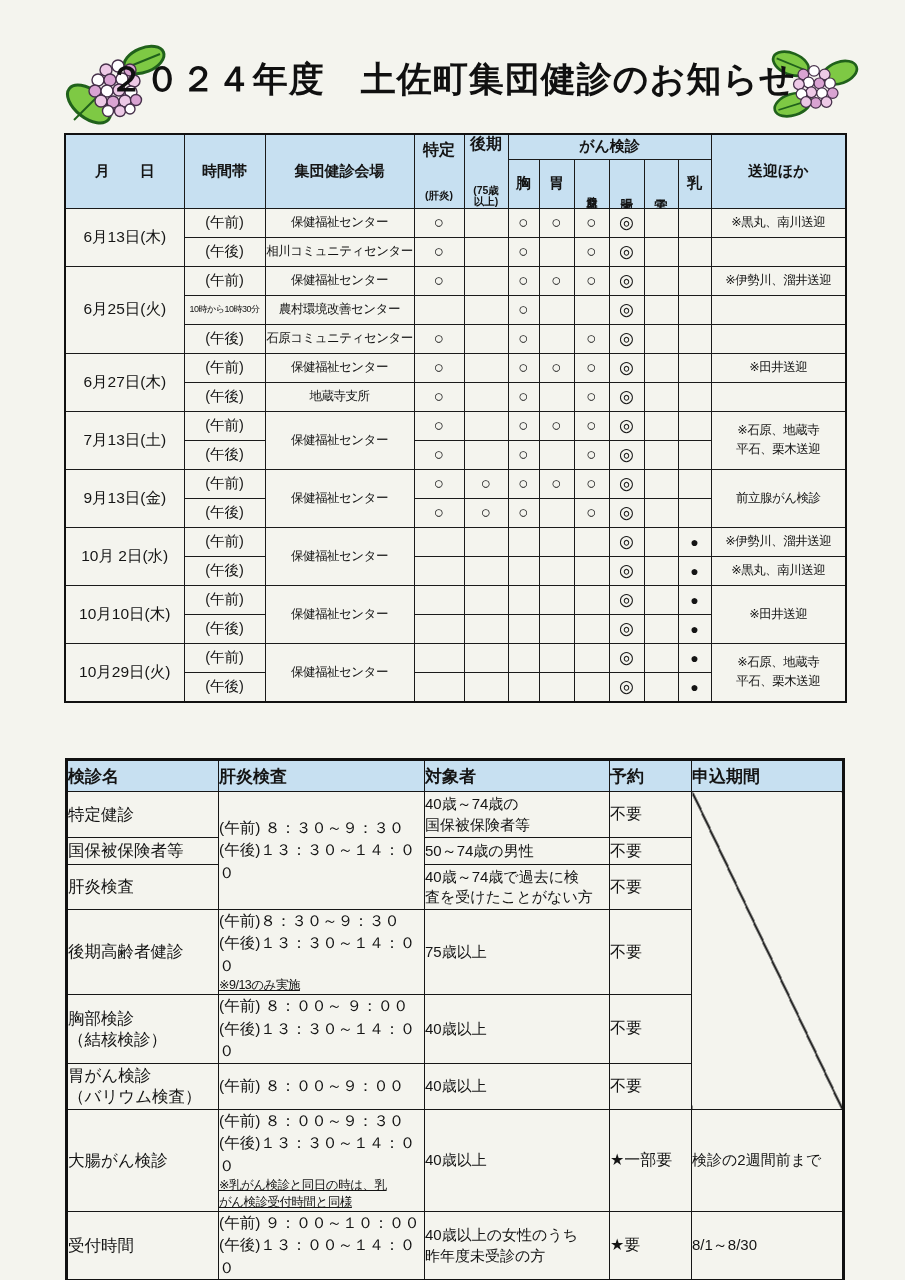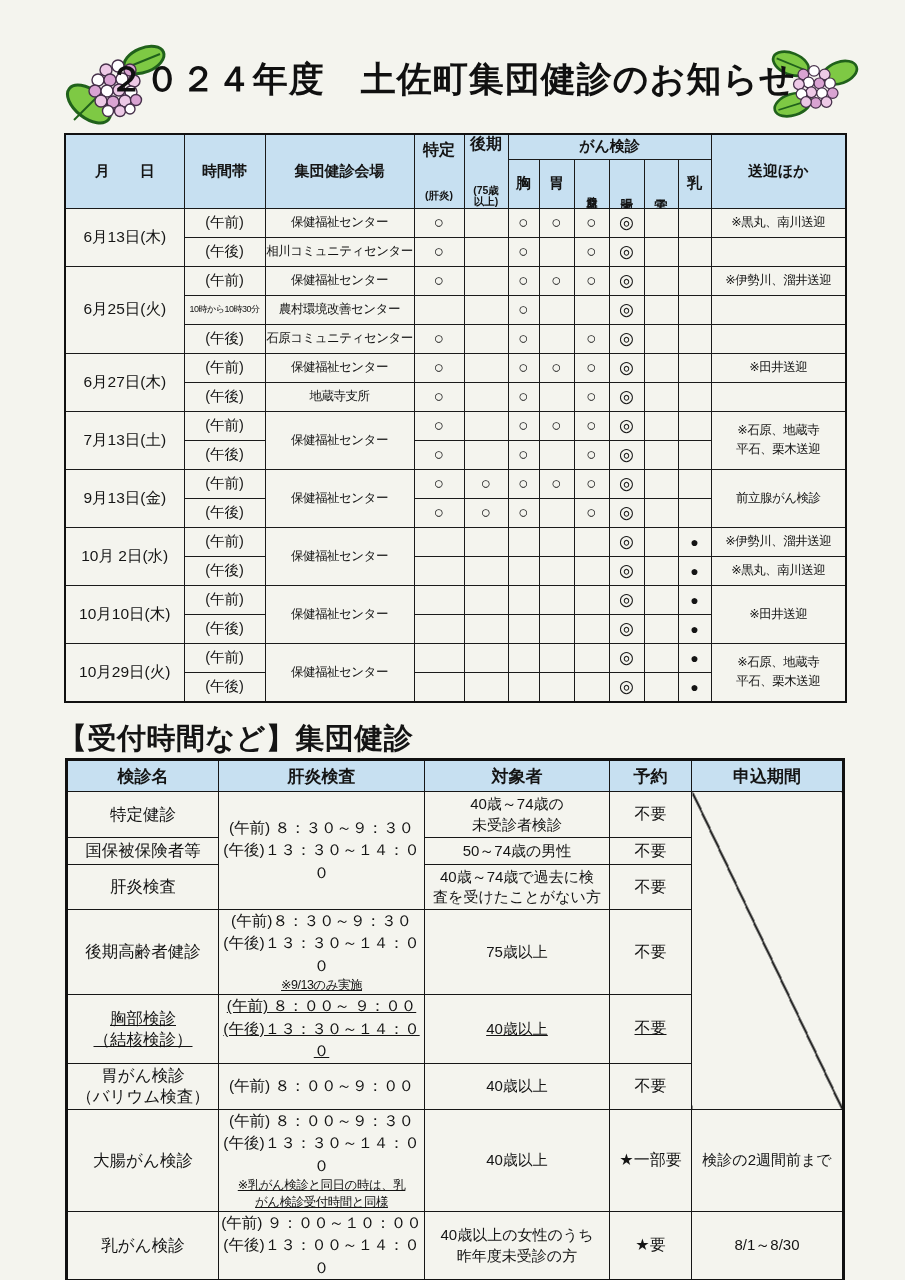--- a/index.html
+++ b/index.html
@@ -61,21 +61,21 @@
   .sec-title{
     position:absolute;left:58px;top:719px;
     font-size:29px;font-weight:900;letter-spacing:0.5px;
   }
   .recep{
     position:absolute;left:65px;top:758px;width:777px;
     border:3px solid #111;
   }
   .recep th,.recep td{
     border:1.8px solid #161616;
-    text-align:center;vertical-align:middle;
+    text-align:left;vertical-align:middle;
     padding:0;overflow:hidden;
   }
   .recep thead th{background:#c7e0f1;font-weight:700;font-size:17px;height:30px;}
   .r-name{font-size:16.5px;white-space:pre-line;line-height:1.3;font-weight:500;margin-top:48px;}
   .r-time{text-align:left;padding-left:6px;margin-left:48px;}
   .t-main{font-size:15.5px;white-space:pre-line;line-height:1.45;}
   .t-note{font-size:12.5px;text-decoration:underline;white-space:pre-line;line-height:1.35;letter-spacing:-0.5px;}
   .r-target{font-size:15px;white-space:pre-line;line-height:1.35;}
   .r-reserve{font-size:16px;}
   .r-period{font-size:15px;}
@@ -407,21 +407,20 @@
           <td class="mark"></td>
           <td class="mark"></td>
           <td class="mark">◎</td>
           <td class="mark"></td>
           <td class="mark dot">●</td>
         </tr>
       </tbody>
   </table>
 
 
-  <div class="sec-title">【受付時間など】集団健診</div>
 
   <table class="recep">
     <colgroup>
       <col style="width:152px">
         <col style="width:206px">
         <col style="width:185px">
       <col style="width:82px">
         <col style="width:152px">
     </colgroup>
     <thead>
@@ -434,21 +433,21 @@
       </tr>
     </thead>
     <tbody id="recep-body">
         <tr style="height: 46px;">
           <td class="r-name">特定健診</td>
           <td rowspan="3" class="r-time">
             <div class="t-main">(午前) ８：３０～９：３０
 (午後)１３：３０～１４：００</div>
           </td>
           <td class="r-target">40歳～74歳の
-未受診者検診</td>
+国保被保険者等</td>
           <td class="r-reserve">不要</td>
           <td rowspan="6" class="r-period diag"></td>
         </tr>
         <tr style="height: 27px;">
           <td class="r-name">国保被保険者等</td>
           <td class="r-target">50～74歳の男性</td>
           <td class="r-reserve">不要</td>
         </tr>
         <tr style="height: 45px;">
           <td class="r-name">肝炎検査</td>
@@ -459,21 +458,21 @@
         <tr style="height: 63px;">
           <td class="r-name">後期高齢者健診</td>
           <td class="r-time">
             <div class="t-main">(午前)８：３０～９：３０
 (午後)１３：３０～１４：００</div>
             <div class="t-note">※9/13のみ実施</div>
           </td>
           <td class="r-target">75歳以上</td>
           <td class="r-reserve">不要</td>
         </tr>
-        <tr style="height: 46px; text-decoration: underline;">
+        <tr style="height: 46px;">
           <td class="r-name">胸部検診
 （結核検診）</td>
           <td class="r-time">
             <div class="t-main">(午前) ８：００～ ９：００
 (午後)１３：３０～１４：００</div>
           </td>
           <td class="r-target">40歳以上</td>
           <td class="r-reserve">不要</td>
         </tr>
         <tr style="height: 46px;">
@@ -491,21 +490,21 @@
             <div class="t-main">(午前) ８：００～９：３０
 (午後)１３：３０～１４：００</div>
             <div class="t-note">※乳がん検診と同日の時は、乳
 がん検診受付時間と同様</div>
           </td>
           <td class="r-target">40歳以上</td>
           <td class="r-reserve">★一部要</td>
           <td class="r-period">検診の2週間前まで</td>
         </tr>
         <tr style="height: 46px;">
-          <td class="r-name">乳がん検診</td>
+          <td class="r-name">受付時間</td>
           <td class="r-time">
             <div class="t-main">(午前) ９：００～１０：００
 (午後)１３：００～１４：００</div>
           </td>
           <td class="r-target">40歳以上の女性のうち
 昨年度未受診の方</td>
           <td class="r-reserve">★要</td>
           <td class="r-period">8/1～8/30</td>
         </tr>
       </tbody>

